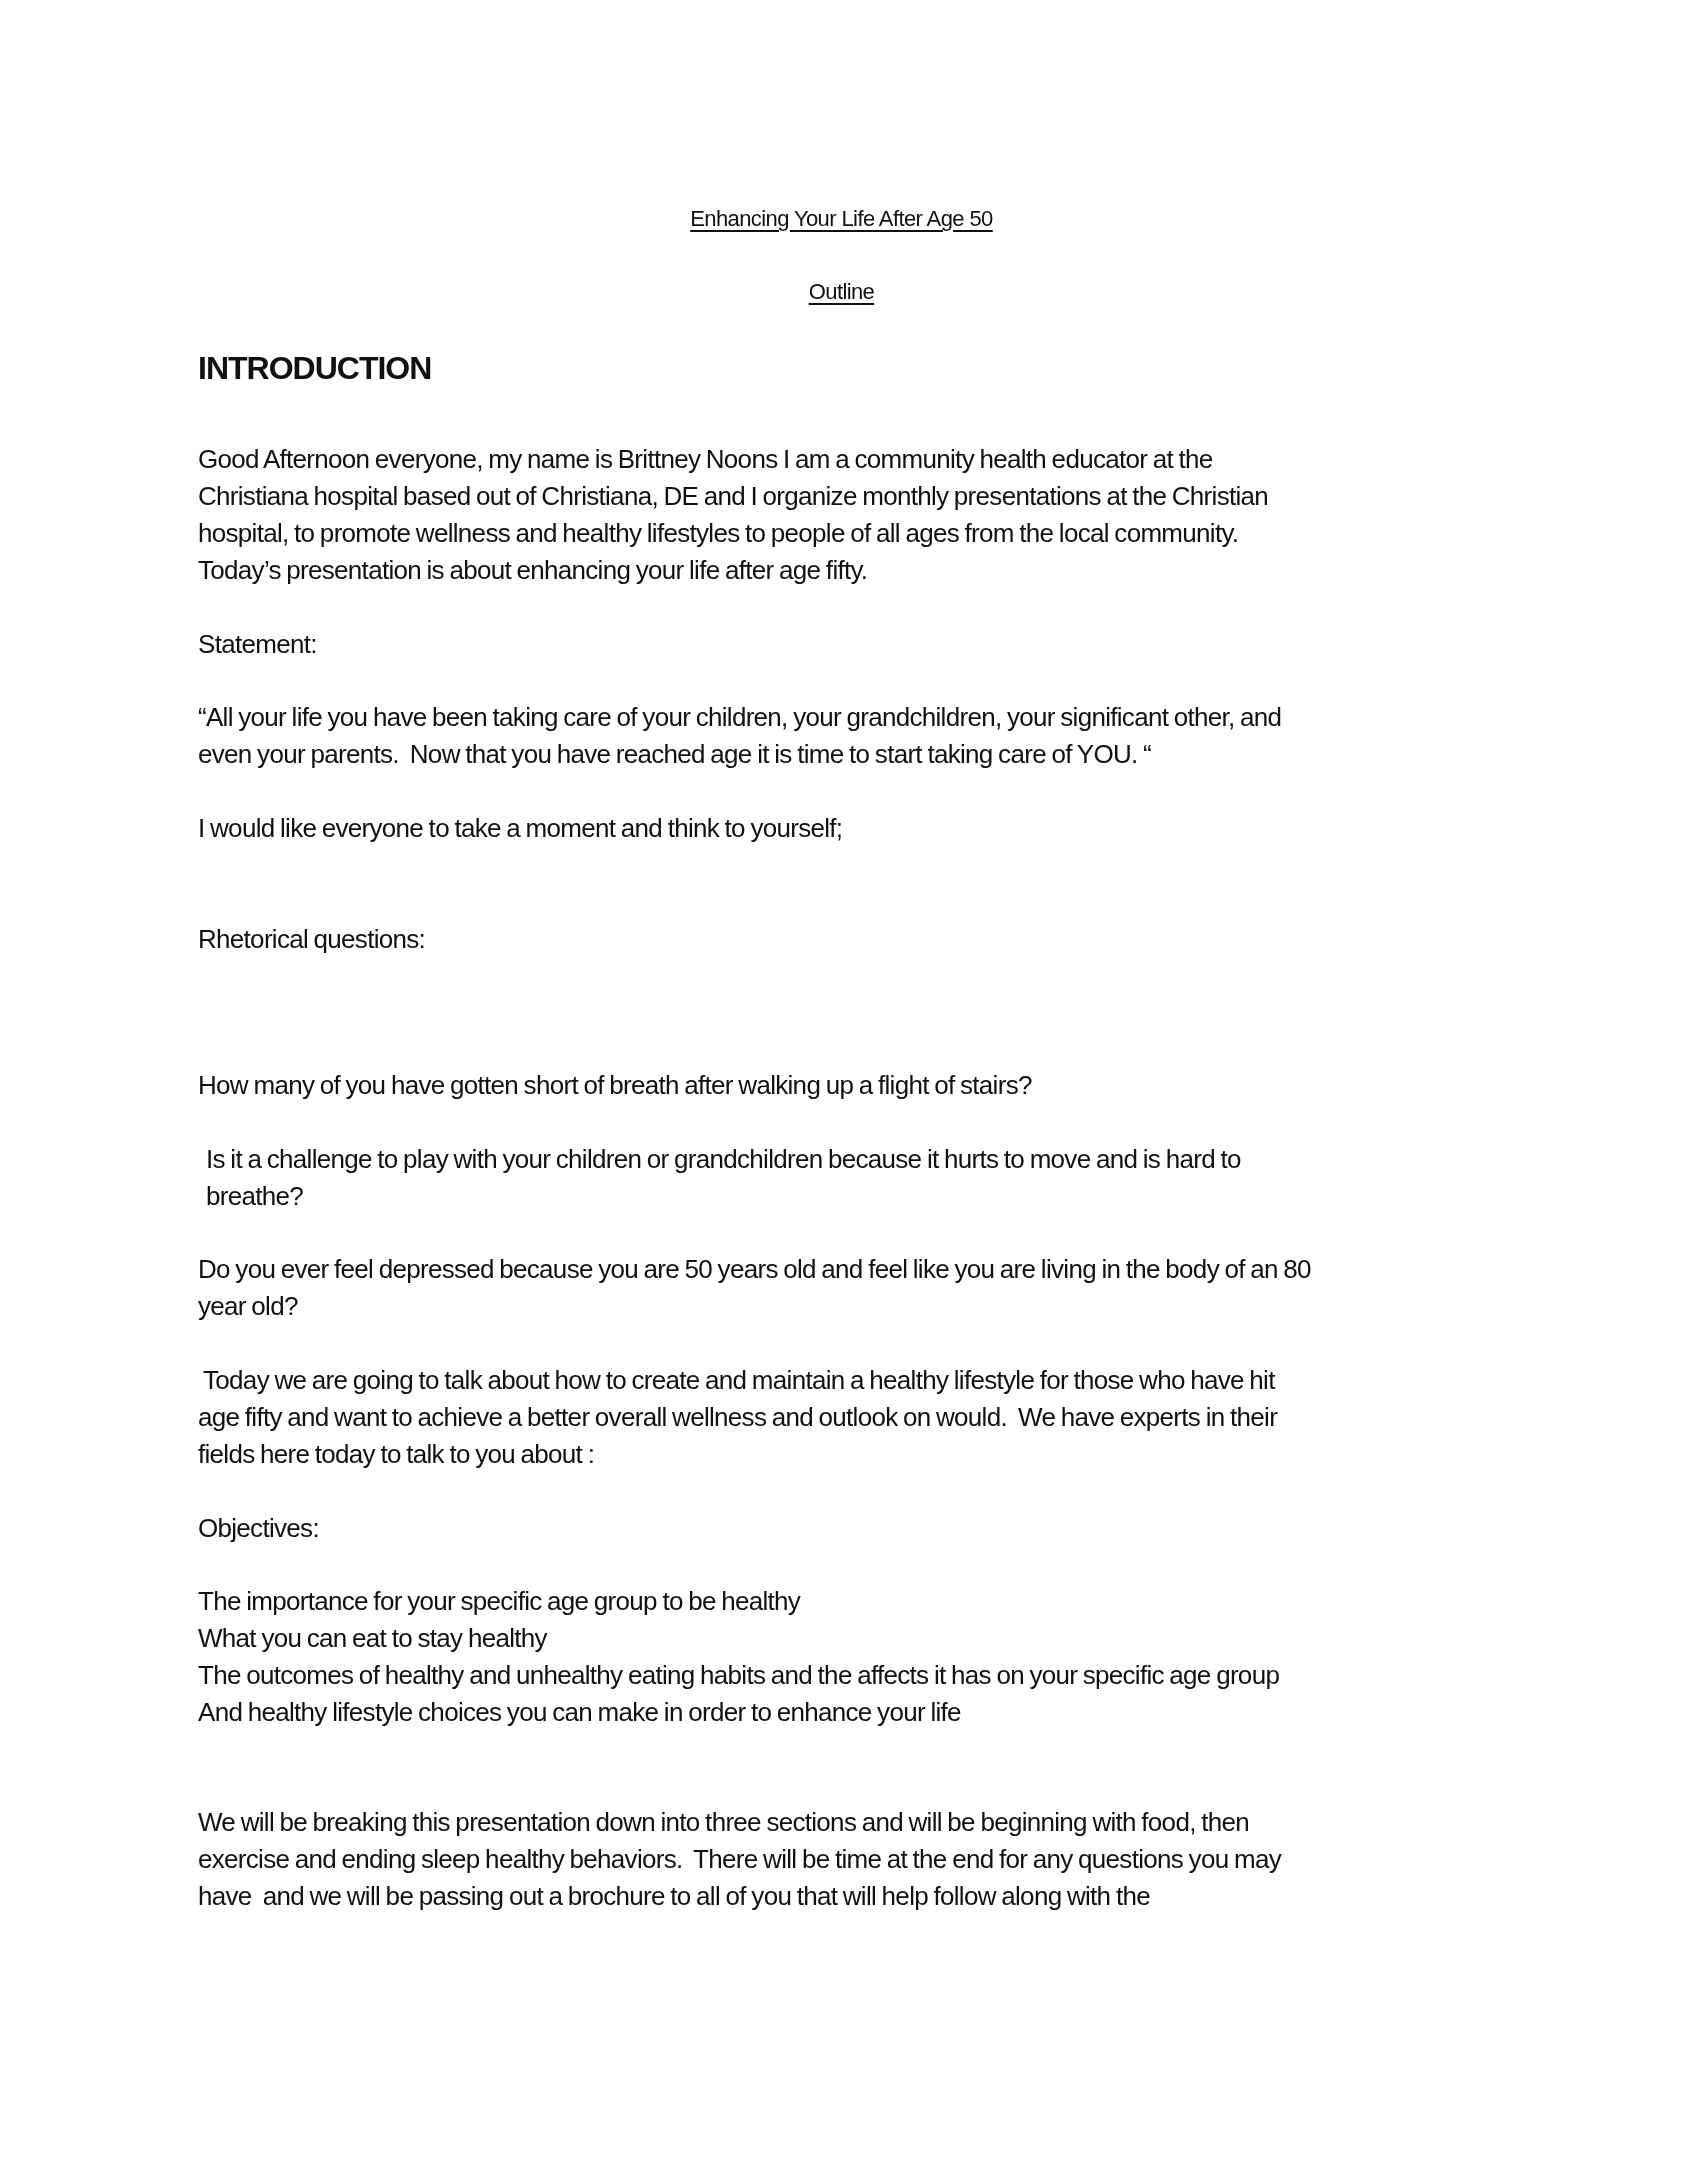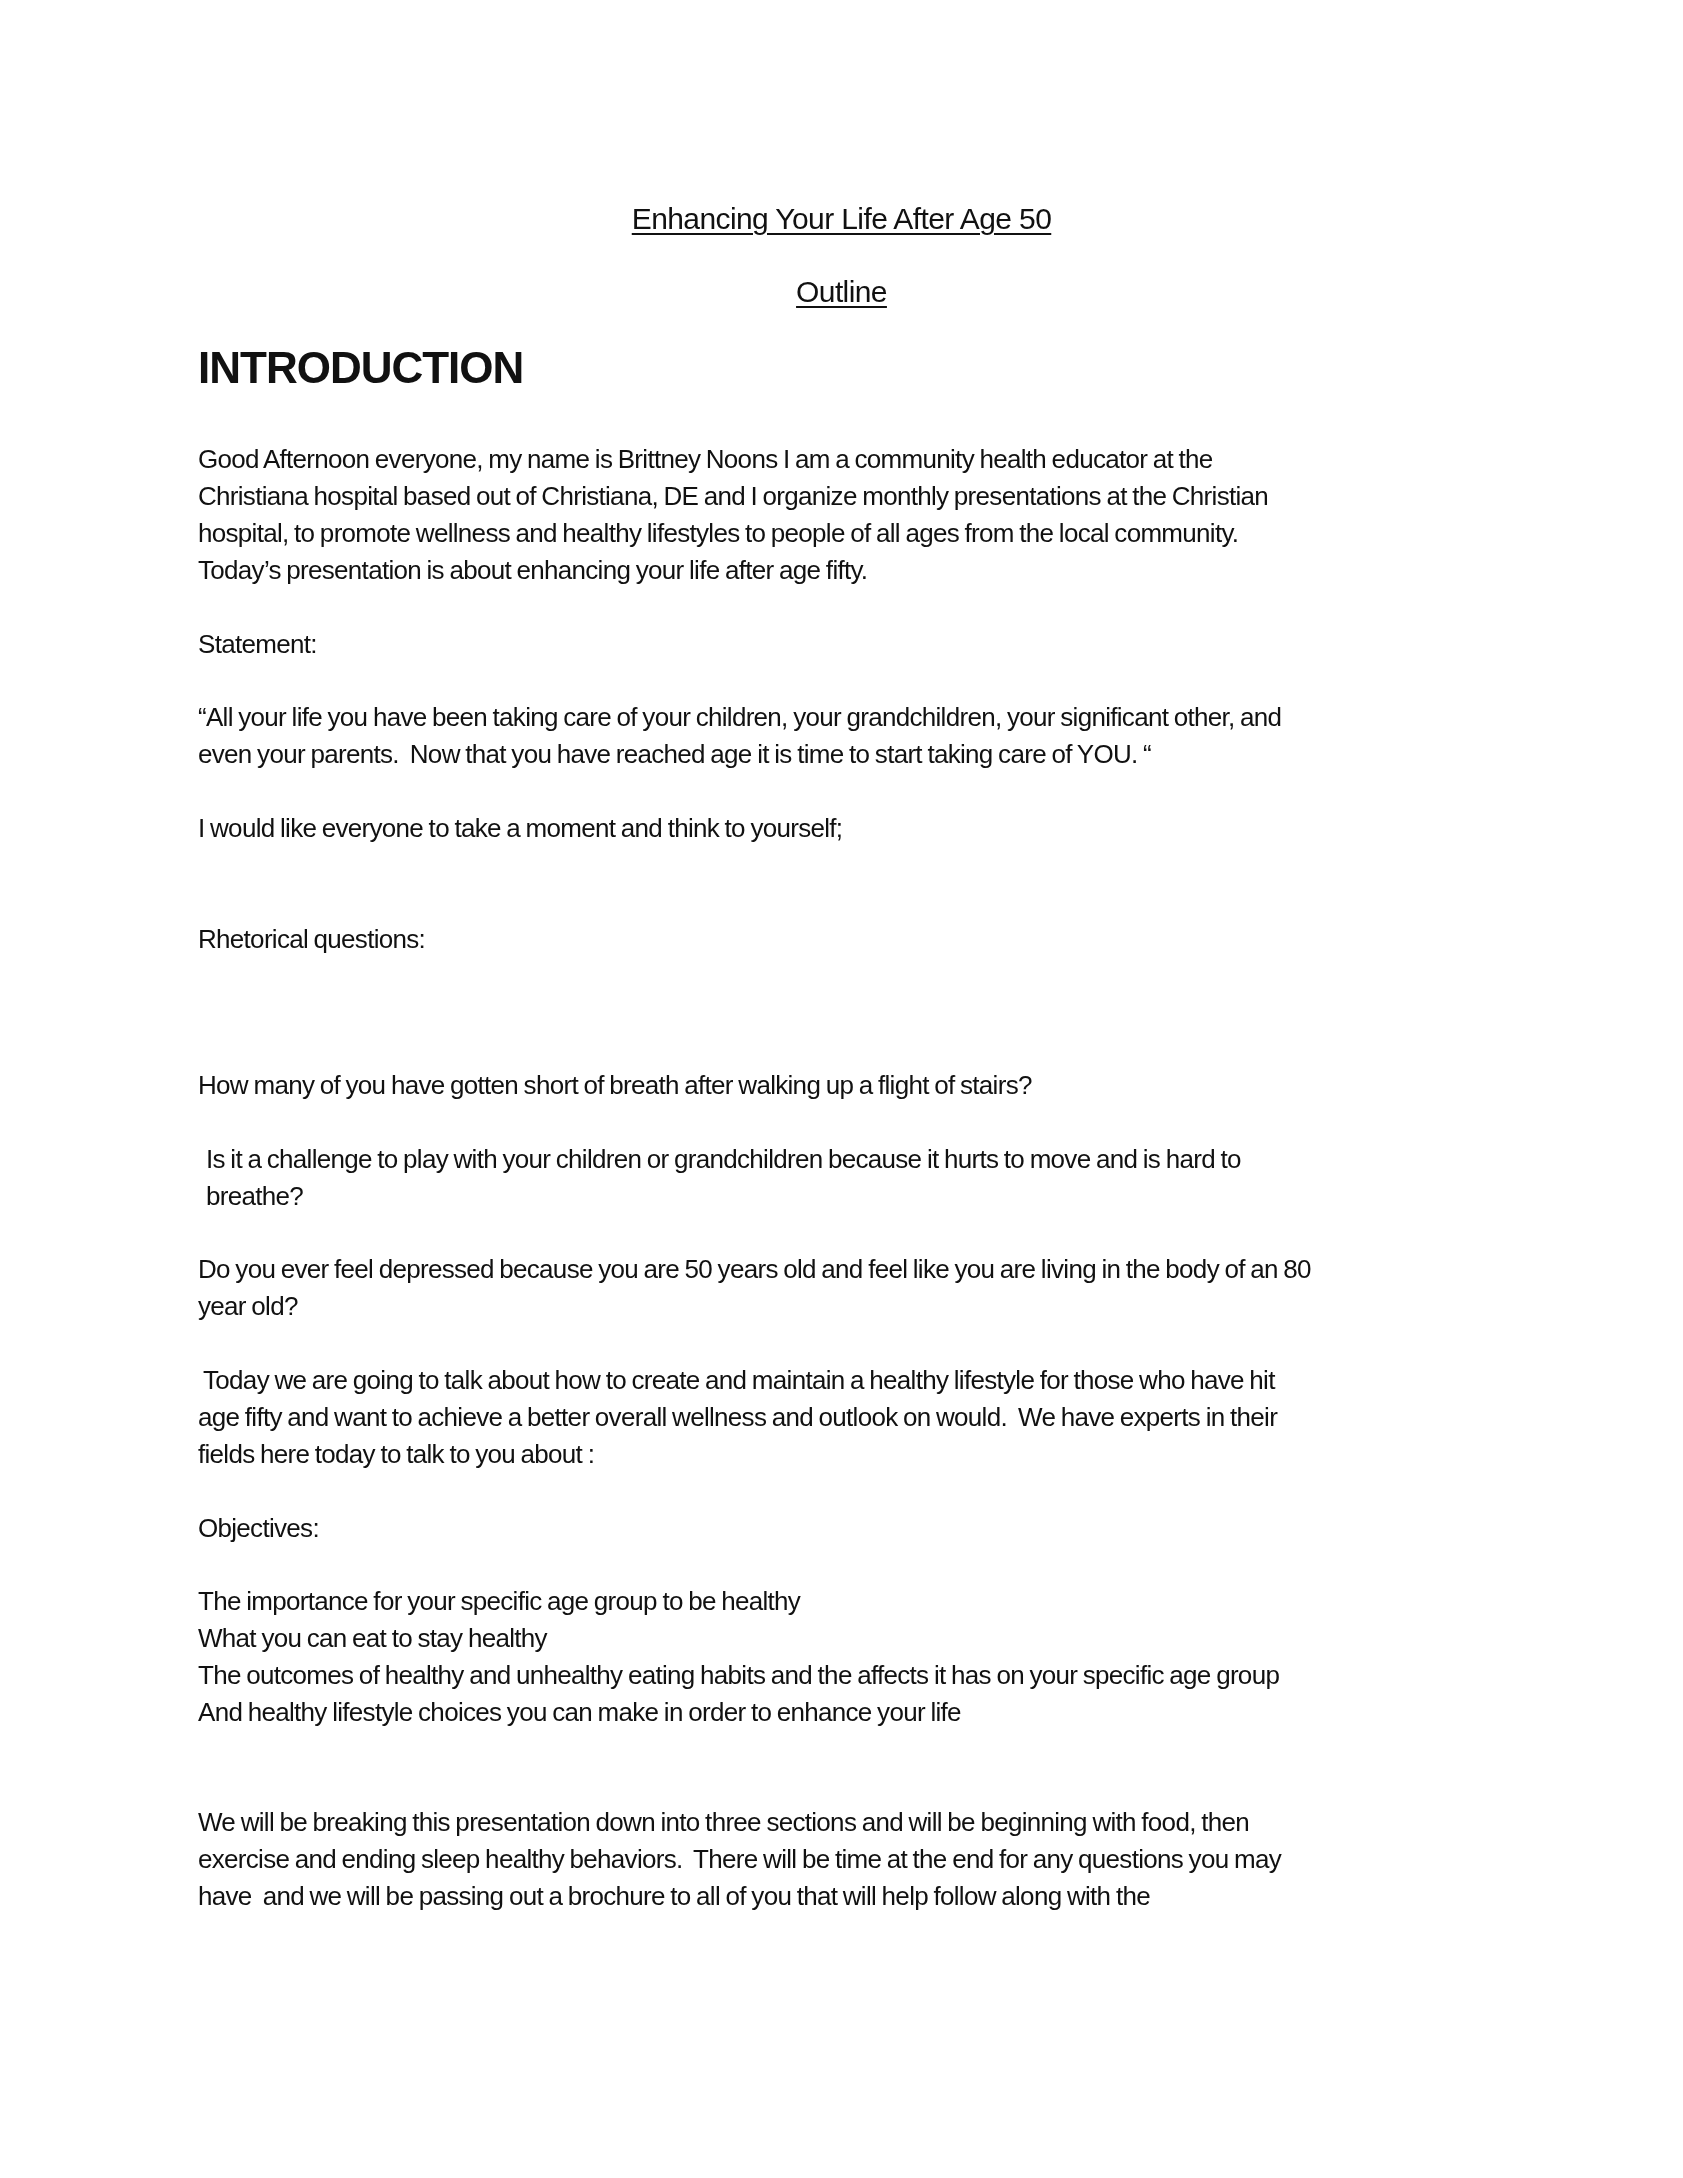--- a/index.html
+++ b/index.html
@@ -20,31 +20,31 @@
       left: 0; top: 0;
       width: 1683px;
       height: 2178px;
       background: #ffffff;
     }
     .title {
       position: absolute;
       left: 0;
       width: 1683px;
       text-align: center;
-      font-size: 30px;
+      font-size: 22px;
       line-height: 32px;
       text-decoration: underline;
       text-underline-offset: 4px;
       text-decoration-thickness: 2px;
       letter-spacing: -0.6px;
     }
     .heading {
       position: absolute;
       left: 198px;
-      font-size: 44px;
+      font-size: 32px;
       font-weight: bold;
       line-height: 38px;
       letter-spacing: -1px;
     }
     .para {
       position: absolute;
       left: 198px;
       width: 1307px;
       font-size: 26px;
       line-height: 37px;

